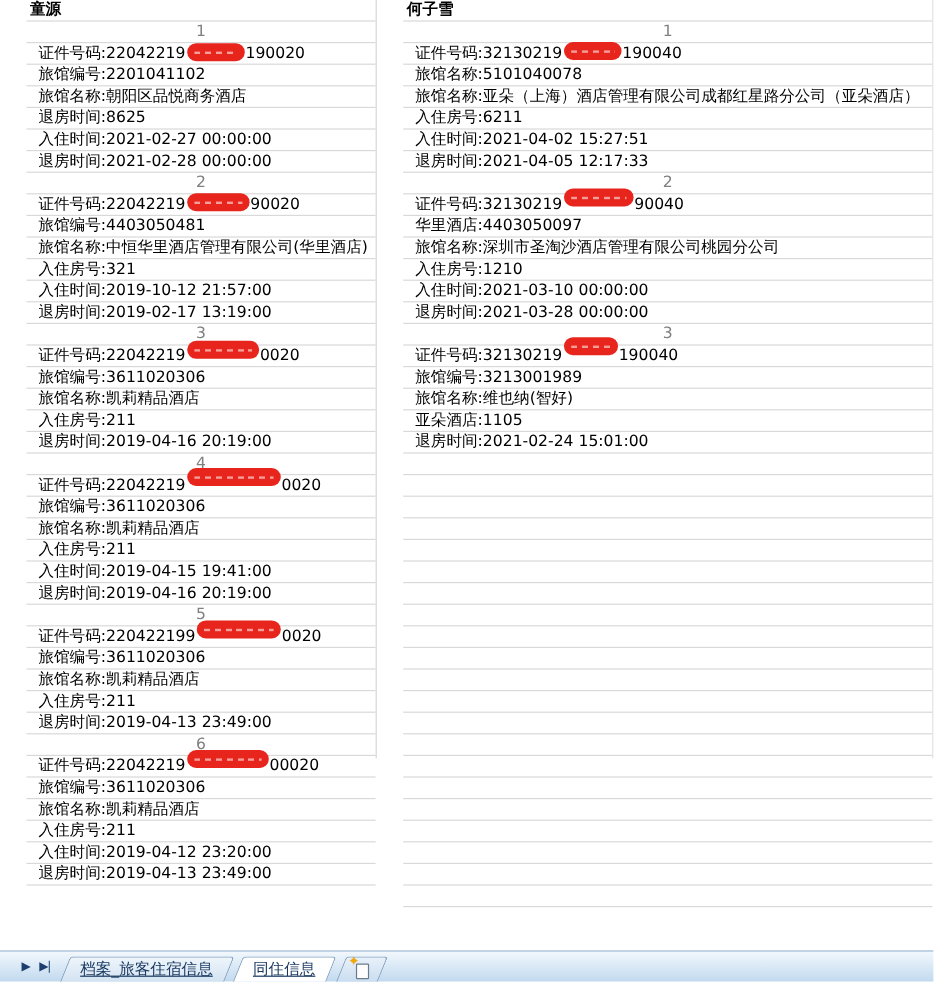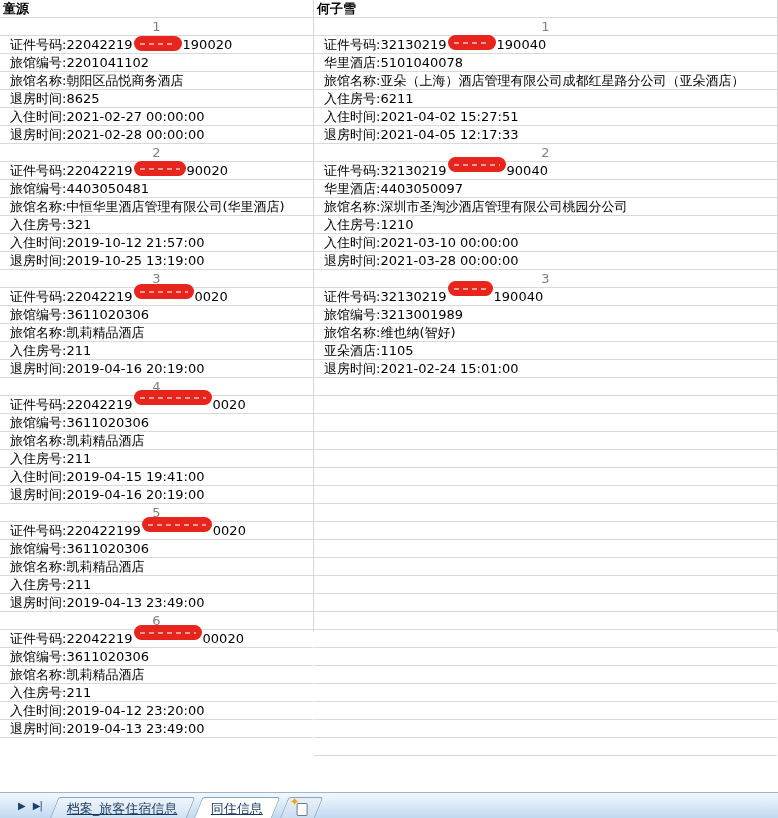--- a/index.html
+++ b/index.html
@@ -2,21 +2,21 @@
 <html><head>
 <meta charset="utf-8">
 <style>
   html,body{margin:0;padding:0;background:#fff;}
   body{
     width:778px;height:818px;position:relative;overflow:hidden;
     font-family:"DejaVu Sans","Liberation Sans",sans-serif;
     font-size:13px;color:#000;
   }
   .grid{position:absolute;left:0;top:0;width:778px;height:792px;overflow:hidden;background:#fff;}
-  .col{position:absolute;top:0;height:632px;box-sizing:border-box;}
+  .col{position:absolute;top:0;height:632px;box-sizing:border-box;padding-left:22px;}
   .col.colr{border-left:1px solid #d6d6d6;border-right:1px solid #d6d6d6;}
   .row{
     height:18px;line-height:17px;box-sizing:border-box;
     border-bottom:1px solid #d9d9d9;white-space:nowrap;overflow:visible;
   }
   .row.header{font-weight:bold;padding-left:3px;}
   .row.num{text-align:center;color:#808080;}
   .row.field{padding-left:10px;}
   .redact{
     display:inline-block;position:relative;background:#e8251c;
@@ -72,21 +72,21 @@
       <div class="row field">旅馆名称:朝阳区品悦商务酒店</div>
       <div class="row field">退房时间:8625</div>
       <div class="row field">入住时间:2021-02-27 00:00:00</div>
       <div class="row field">退房时间:2021-02-28 00:00:00</div>
       <div class="row num">2</div>
       <div class="row field">证件号码:22042219<span class="redact" style="width: 52px; transform: translateY(-2px);"></span>90020</div>
       <div class="row field">旅馆编号:4403050481</div>
       <div class="row field">旅馆名称:中恒华里酒店管理有限公司(华里酒店)</div>
       <div class="row field">入住房号:321</div>
       <div class="row field">入住时间:2019-10-12 21:57:00</div>
-      <div class="row field">退房时间:2019-10-25 13:19:00</div>
+      <div class="row field">退房时间:2019-02-17 13:19:00</div>
       <div class="row num">3</div>
       <div class="row field">证件号码:22042219<span class="redact" style="width: 60px; transform: translateY(-5px);"></span>0020</div>
       <div class="row field">旅馆编号:3611020306</div>
       <div class="row field">旅馆名称:凯莉精品酒店</div>
       <div class="row field">入住房号:211</div>
       <div class="row field">退房时间:2019-04-16 20:19:00</div>
       <div class="row num">4</div>
       <div class="row field">证件号码:22042219<span class="redact" style="width: 78px; transform: translateY(-7px);"></span>0020</div>
       <div class="row field">旅馆编号:3611020306</div>
       <div class="row field">旅馆名称:凯莉精品酒店</div>
@@ -104,21 +104,21 @@
       <div class="row field">旅馆编号:3611020306</div>
       <div class="row field">旅馆名称:凯莉精品酒店</div>
       <div class="row field">入住房号:211</div>
       <div class="row field">入住时间:2019-04-12 23:20:00</div>
       <div class="row field">退房时间:2019-04-13 23:49:00</div>
     </div>
   <div class="col colr" id="col1" style="left:313px;width:465px;">
       <div class="row header">何子雪</div>
       <div class="row num">1</div>
       <div class="row field">证件号码:32130219<span class="redact" style="width: 48px; transform: translateY(-2px);"></span>190040</div>
-      <div class="row field">华里酒店:5101040078</div>
+      <div class="row field">旅馆名称:5101040078</div>
       <div class="row field">旅馆名称:亚朵（上海）酒店管理有限公司成都红星路分公司（亚朵酒店）</div>
       <div class="row field">入住房号:6211</div>
       <div class="row field">入住时间:2021-04-02 15:27:51</div>
       <div class="row field">退房时间:2021-04-05 12:17:33</div>
       <div class="row num">2</div>
       <div class="row field">证件号码:32130219<span class="redact" style="width: 58px; transform: translateY(-6px);"></span>90040</div>
       <div class="row field">华里酒店:4403050097</div>
       <div class="row field">旅馆名称:深圳市圣淘沙酒店管理有限公司桃园分公司</div>
       <div class="row field">入住房号:1210</div>
       <div class="row field">入住时间:2021-03-10 00:00:00</div>

